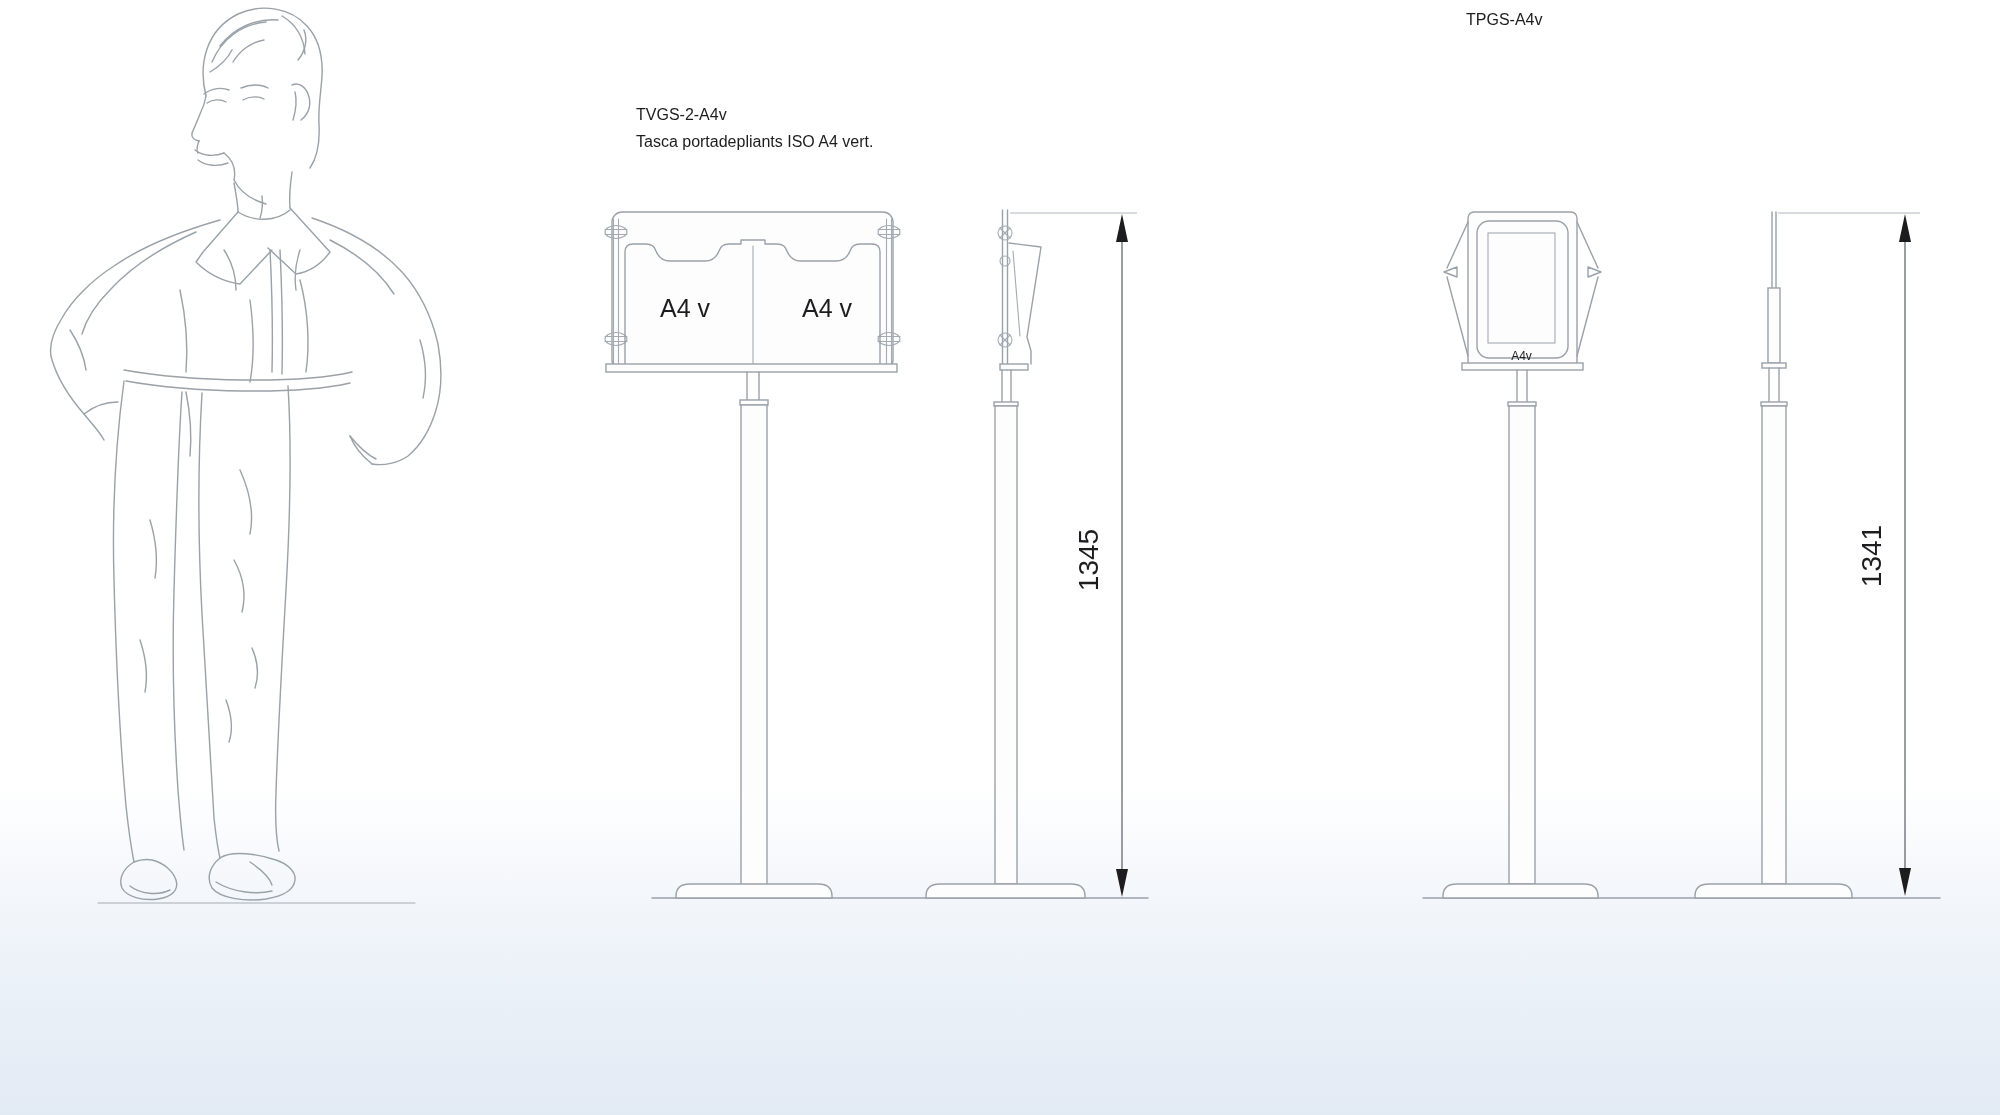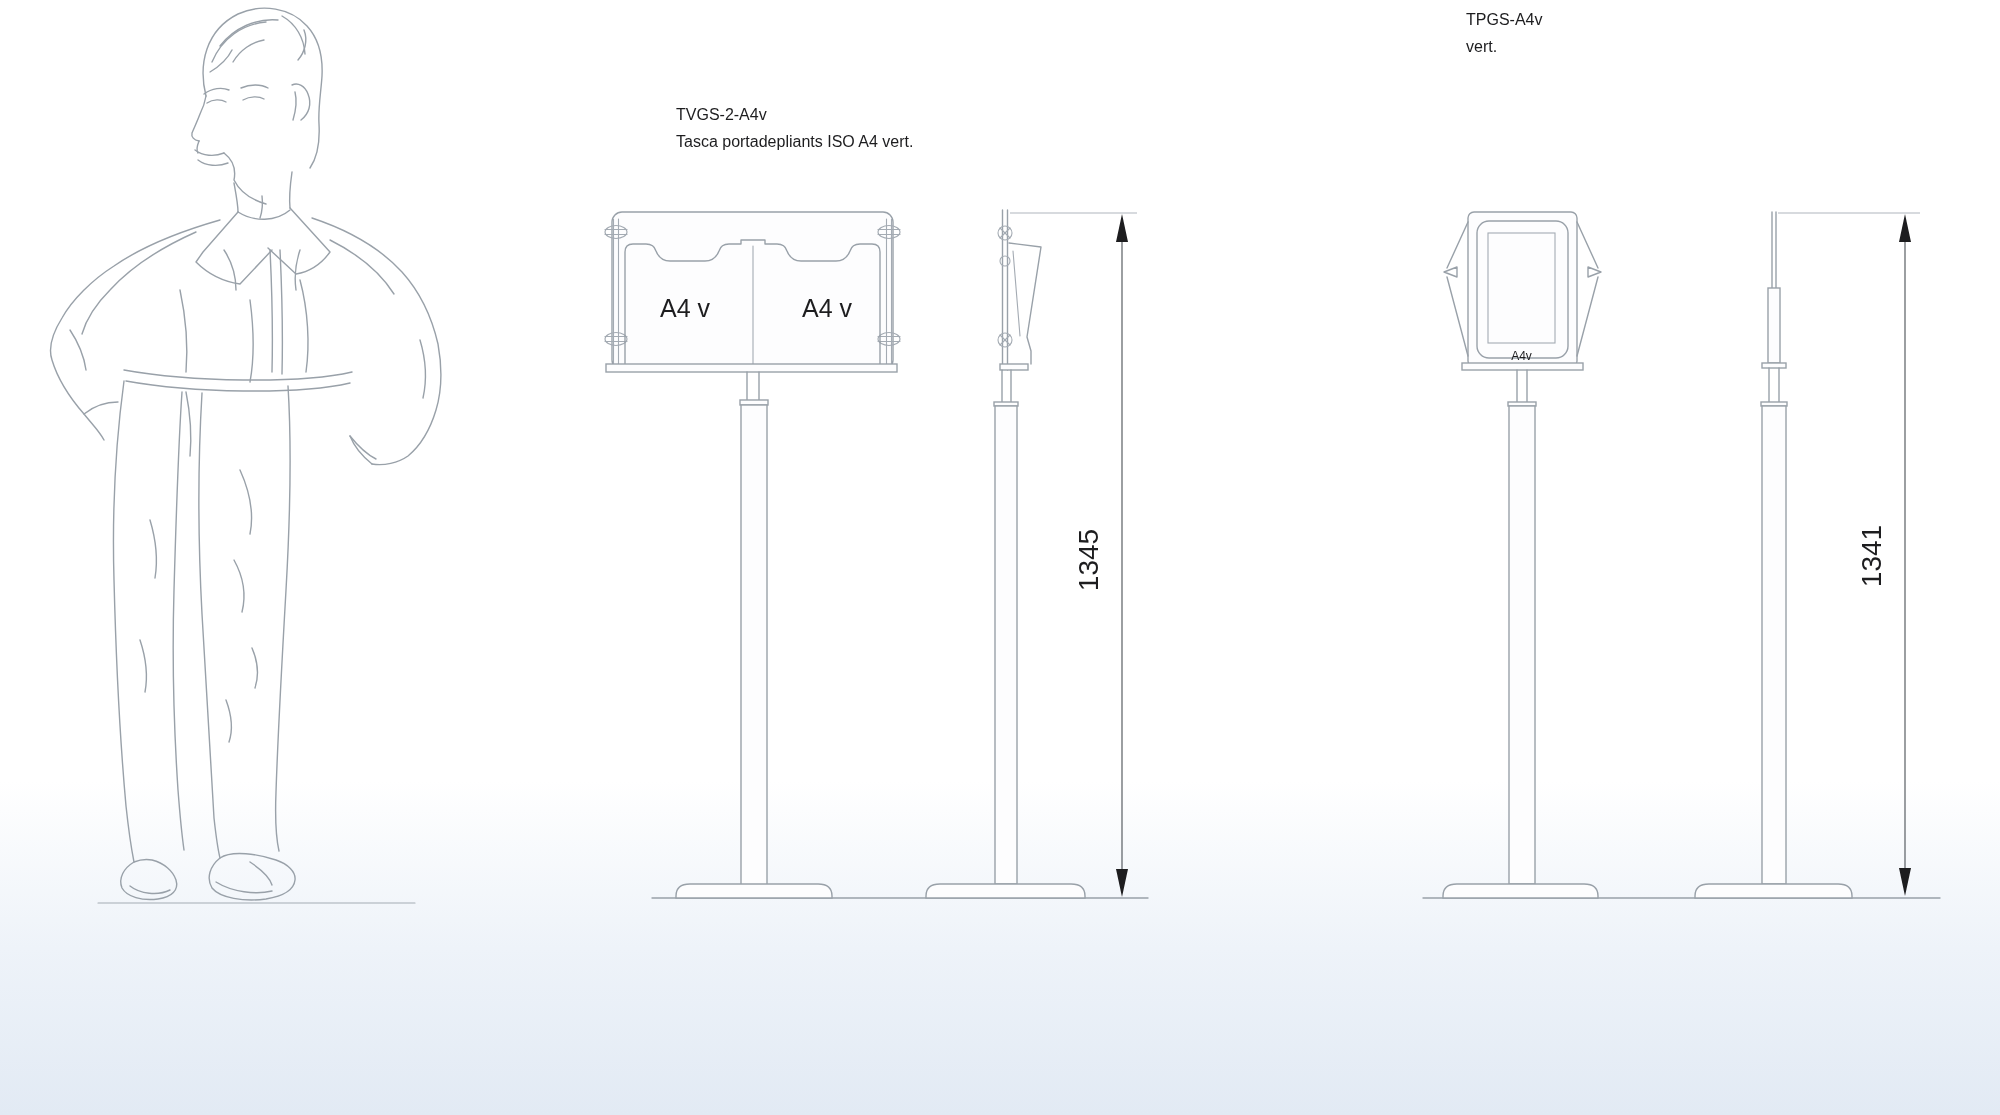--- a/index.html
+++ b/index.html
@@ -25,28 +25,27 @@
   .dim{stroke:#4a4f55;stroke-width:1.1;fill:none;}
   .ext{stroke:#b0b6bd;stroke-width:1.1;fill:none;}
   .arrow{fill:#1d1d1f;stroke:none;}
   .svg-label{font-family:"Liberation Sans",sans-serif;fill:#1d1d1f;}
 </style>
 </head>
 <body>
 
 <div id="canvas">
 
-  <div class="label-block" style="left:636px;top:101px;margin-left:40px;">
+  <div class="label-block" style="left:636px;top:101px;">
     <div>TVGS-2-A4v</div>
     <div>Tasca portadepliants ISO A4 vert.</div>
   </div>
 
   <div class="label-block" style="left:1466px;top:6px;">
     <div>TPGS-A4v</div>
-    <div>vert.</div>
   </div>
 
   <svg width="2000" height="1115" viewBox="0 0 2000 1115">
 
     <g class="lw" stroke-width="1.3">
 
       <path d="M206,96 C198,64 206,30 238,14 C262,3 291,8 307,26 C318,38 323,56 322,76 C321,92 318,108 319,124 C320,142 317,158 310,168"></path>
       <path d="M212,62 C222,38 243,24 266,22"></path>
       <path d="M220,46 C234,28 256,18 278,20"></path>
       <path d="M282,16 C296,24 304,38 305,54"></path>

